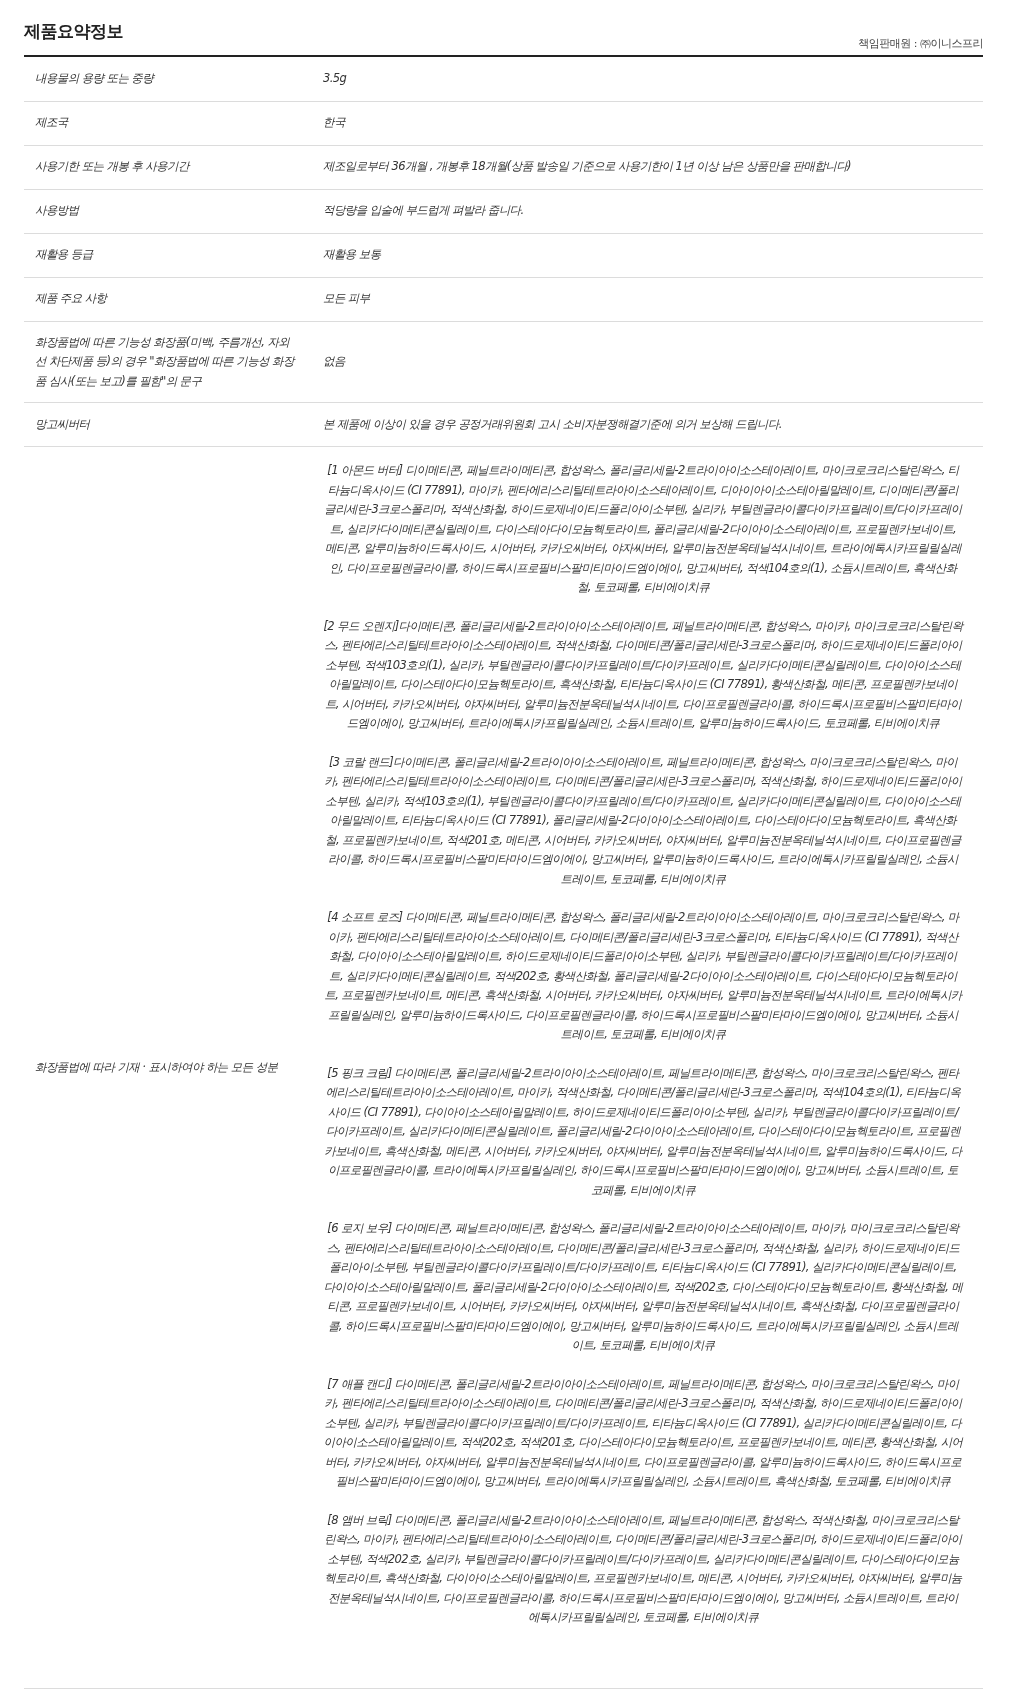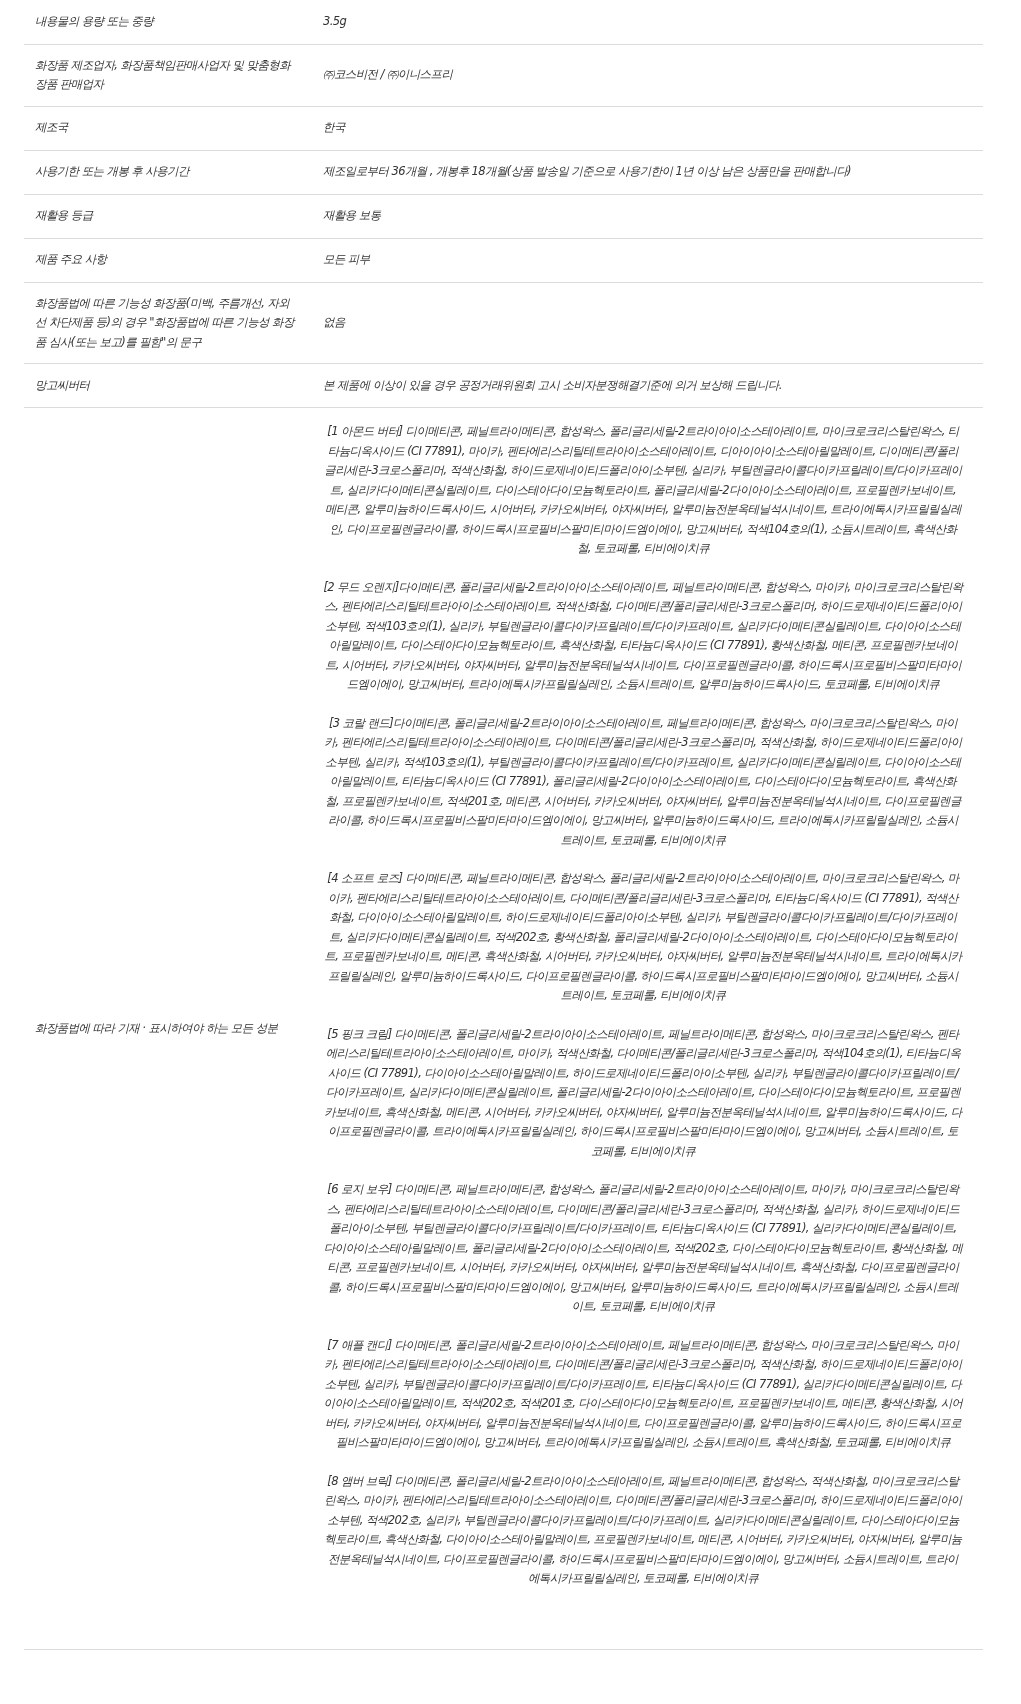--- a/index.html
+++ b/index.html
@@ -13,38 +13,42 @@
   td.label { width: 264px; padding: 11px 24px 11px 11px; }
   td.value { padding: 11px 20px 11px 0; margin-left: 14px; }
   .para { margin: 0 0 19px 0; text-align: center; }
   .para:last-child { margin-bottom: 0; }
   td.ingr { padding-top: 14px; padding-bottom: 60px; }
 </style>
 </head>
 <body>
 
 <div class="wrap">
+  <div class="header">
+    <div class="title">제품요약정보</div>
+    <div class="seller">책임판매원 : ㈜이니스프리</div>
+  </div>
 
   <table>
     <tbody>
         <tr style="height:44px">
       <td class="label">내용물의 용량 또는 중량</td>
       <td class="value">3.5g</td>
-    </tr>
-    <tr style="height:59px">
-      <td class="label">화장품 제조업자, 화장품책임판매사업자 및 맞춤형화장품 판매업자</td>
-      <td class="value">㈜코스비전 / ㈜이니스프리</td>
     </tr>
     <tr style="height:44px">
       <td class="label">제조국</td>
       <td class="value">한국</td>
     </tr>
     <tr style="height:44px">
       <td class="label">사용기한 또는 개봉 후 사용기간</td>
       <td class="value">제조일로부터 36개월 , 개봉후 18개월(상품 발송일 기준으로 사용기한이 1년 이상 남은 상품만을 판매합니다)</td>
+    </tr>
+    <tr style="height:44px">
+      <td class="label">사용방법</td>
+      <td class="value">적당량을 입술에 부드럽게 펴발라 줍니다.</td>
     </tr>
     <tr style="height:44px">
       <td class="label">재활용 등급</td>
       <td class="value">재활용 보통</td>
     </tr>
     <tr style="height:44px">
       <td class="label">제품 주요 사항</td>
       <td class="value">모든 피부</td>
     </tr>
     <tr style="height:81px">

